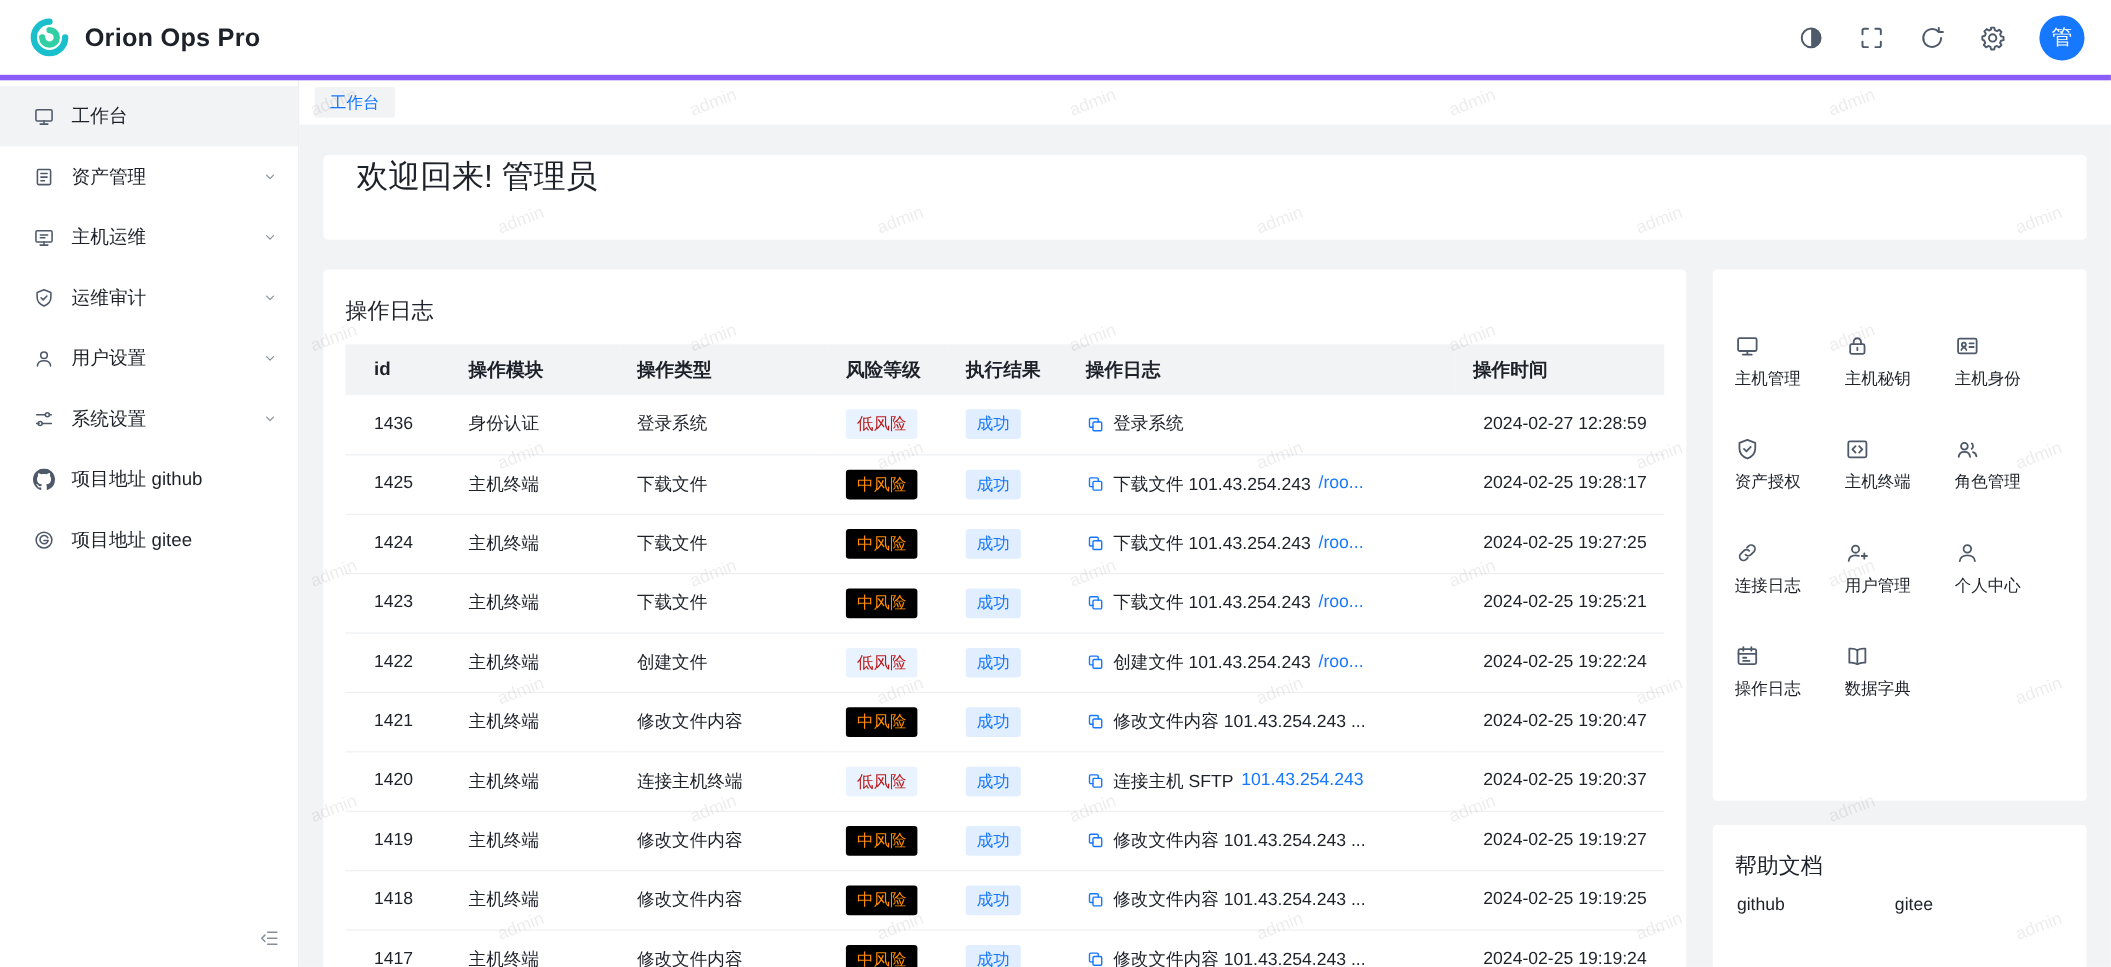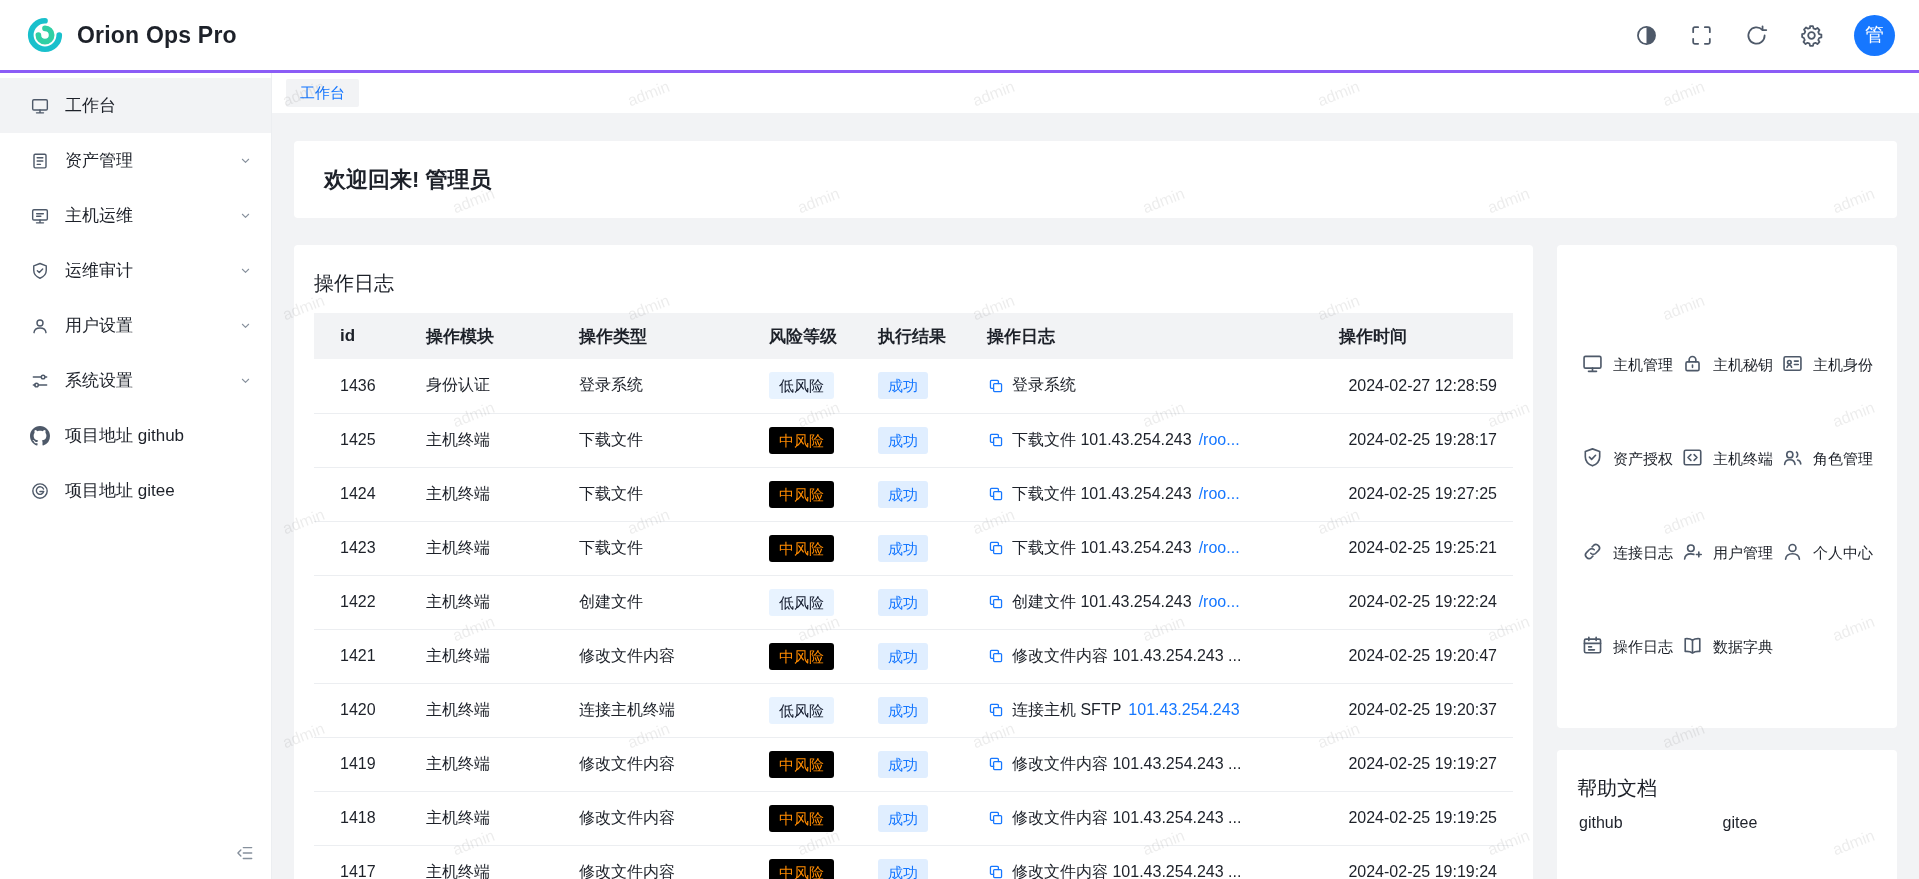--- a/index.html
+++ b/index.html
@@ -2,21 +2,21 @@
 <html><head>
 <meta charset="utf-8">
 <style>
   html,body{margin:0;padding:0}
   body{width:1919px;height:879px;overflow:hidden;background:#fff;color:#1d2129;
        font-family:"Liberation Sans","DejaVu Sans",sans-serif;}
   .app{position:relative;width:1919px;height:879px;overflow:hidden;background:#fff}
 
   
   .header{position:absolute;left:0;top:0;right:0;height:73px;background:#fff;
-          border-bottom:3px solid #8b5cf6;display:flex;align-items:center;
+          border-bottom:5px solid #8b5cf6;display:flex;align-items:center;
           justify-content:space-between;padding:0 24px 0 26px;z-index:30;box-sizing:border-box}
   .logo{display:flex;align-items:center;gap:13px;cursor:pointer}
   .logo-mark{width:38px;height:38px;display:block}
   .logo-text{font-size:23px;font-weight:700;letter-spacing:.2px;color:#1d2129}
   .hacts{display:flex;align-items:center;gap:30px}
   .hicon{width:25px;height:25px;color:#4e5969;cursor:pointer}
   .avatar{width:41px;height:41px;border-radius:50%;background:#1677ff;color:#fff;
           font-size:19px;display:flex;align-items:center;justify-content:center;cursor:pointer}
 
   
@@ -33,46 +33,46 @@
   
   .tabbar{position:absolute;left:272px;top:73px;right:0;height:40px;background:#fff;
           display:flex;align-items:center;padding-left:14px;z-index:10;box-sizing:border-box}
   .tab{height:28px;display:inline-flex;align-items:center;padding:0 14px;background:#f2f3f5;
        font-size:15px;color:#1677ff;border-radius:2px;cursor:pointer}
 
   
   .main{position:absolute;left:272px;top:113px;right:0;bottom:0;background:#f2f3f5;
         padding:28px 22px 0;overflow:hidden;box-sizing:border-box}
   .card{background:#fff;border-radius:4px;box-sizing:border-box}
-  .welcome-card{height:77px;display:flex;align-items:center;padding:0 30px;font-size:22px;font-weight:700}
+  .welcome-card{height:77px;display:flex;align-items:flex-start;padding:0 30px;font-size:29px;font-weight:400}
   .columns{display:flex;gap:24px;margin-top:27px;align-items:flex-start}
   .card-title{font-size:20px;font-weight:500;line-height:28px;margin:0;color:#1d2129}
 
   
   .table-card{flex:1;padding:24px 20px;min-height:700px}
   .log-table{width:100%;border-collapse:collapse;margin-top:16px;table-layout:fixed}
   .log-table th{background:#f2f3f5;height:46px;text-align:left;font-size:17px;font-weight:600;
                 color:#1d2129;padding:0 16px;box-sizing:border-box}
   .log-table td{height:54px;border-bottom:1px solid #eceef1;font-size:16px;padding:0 16px;
                 white-space:nowrap;overflow:hidden;color:#1d2129;box-sizing:border-box}
   .log-table th:first-child,.log-table td:first-child{padding-left:26px}
   .c-right{text-align:right}
   .badge{display:inline-block;padding:4px 10px;font-size:15px;border-radius:3px;line-height:19px}
-  .b-blue{background:#e8f3ff;color:#0f172a}
+  .b-blue{background:#e8f3ff;color:#b91c1c}
   .b-orange{background:#000000;color:#ff8b00}
   .b-success{background:#e0eeff;color:#1677ff}
   .log-wrap{display:flex;align-items:center;gap:7px;overflow:hidden}
   .copy-icon{width:18px;height:18px;color:#1677ff;flex:none;cursor:pointer}
   .log-link{color:#1677ff;text-decoration:none;cursor:pointer}
 
   
   .right-col{width:340px;flex:none;display:flex;flex-direction:column;gap:22px}
   .qa-card{padding:24px 20px;height:483px}
   .qa-grid{display:grid;grid-template-columns:repeat(3,1fr);grid-auto-rows:94px;margin-top:12px}
-  .qa-item{display:flex;align-items:flex-end;justify-content:center;gap:9px;cursor:pointer}
+  .qa-item{display:flex;flex-direction:column;align-items:flex-start;justify-content:center;gap:9px;cursor:pointer}
   .qa-icon{width:23px;height:23px;color:#4e5969}
   .qa-label{font-size:15px;color:#1d2129}
   .help-card{padding:24px 20px;height:180px}
   .help-links{display:flex;gap:100px;margin-top:12px;padding-left:2px}
   .help-link{font-size:16px;color:#1d2129;cursor:pointer}
 
   
   .wm-layer{position:absolute;left:272px;top:73px;right:0;bottom:0;overflow:hidden;
             pointer-events:none;z-index:25}
   .wm{position:absolute;font-size:16px;color:rgba(0,0,0,.075);transform:rotate(-21deg);white-space:nowrap}

